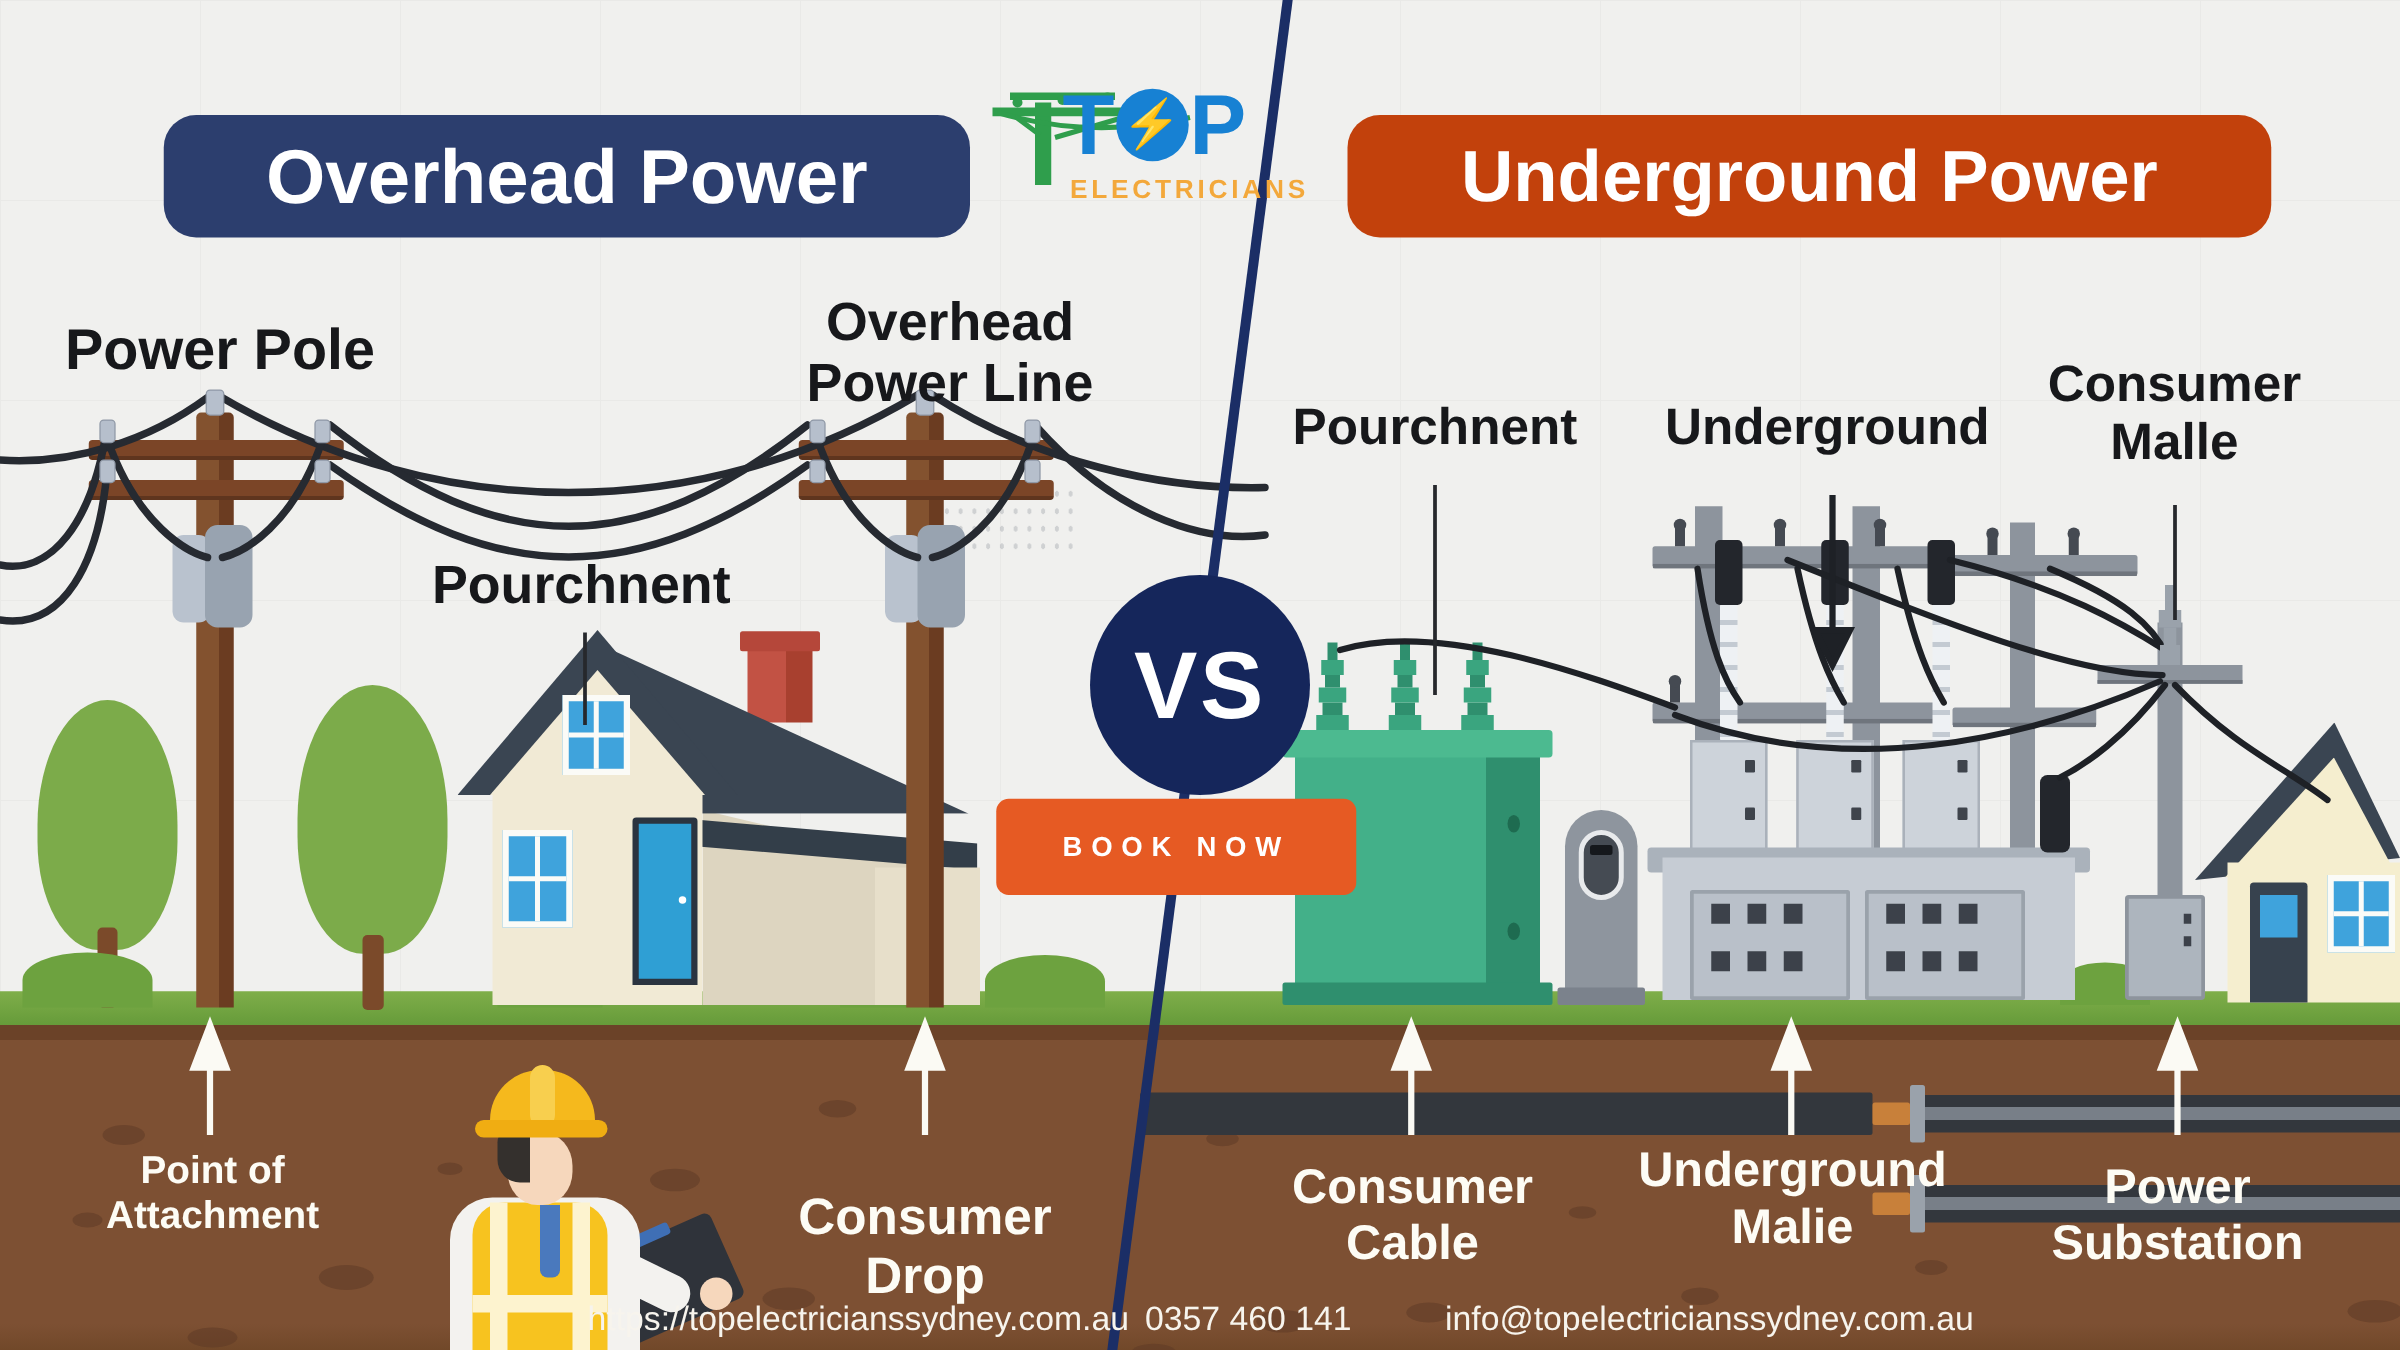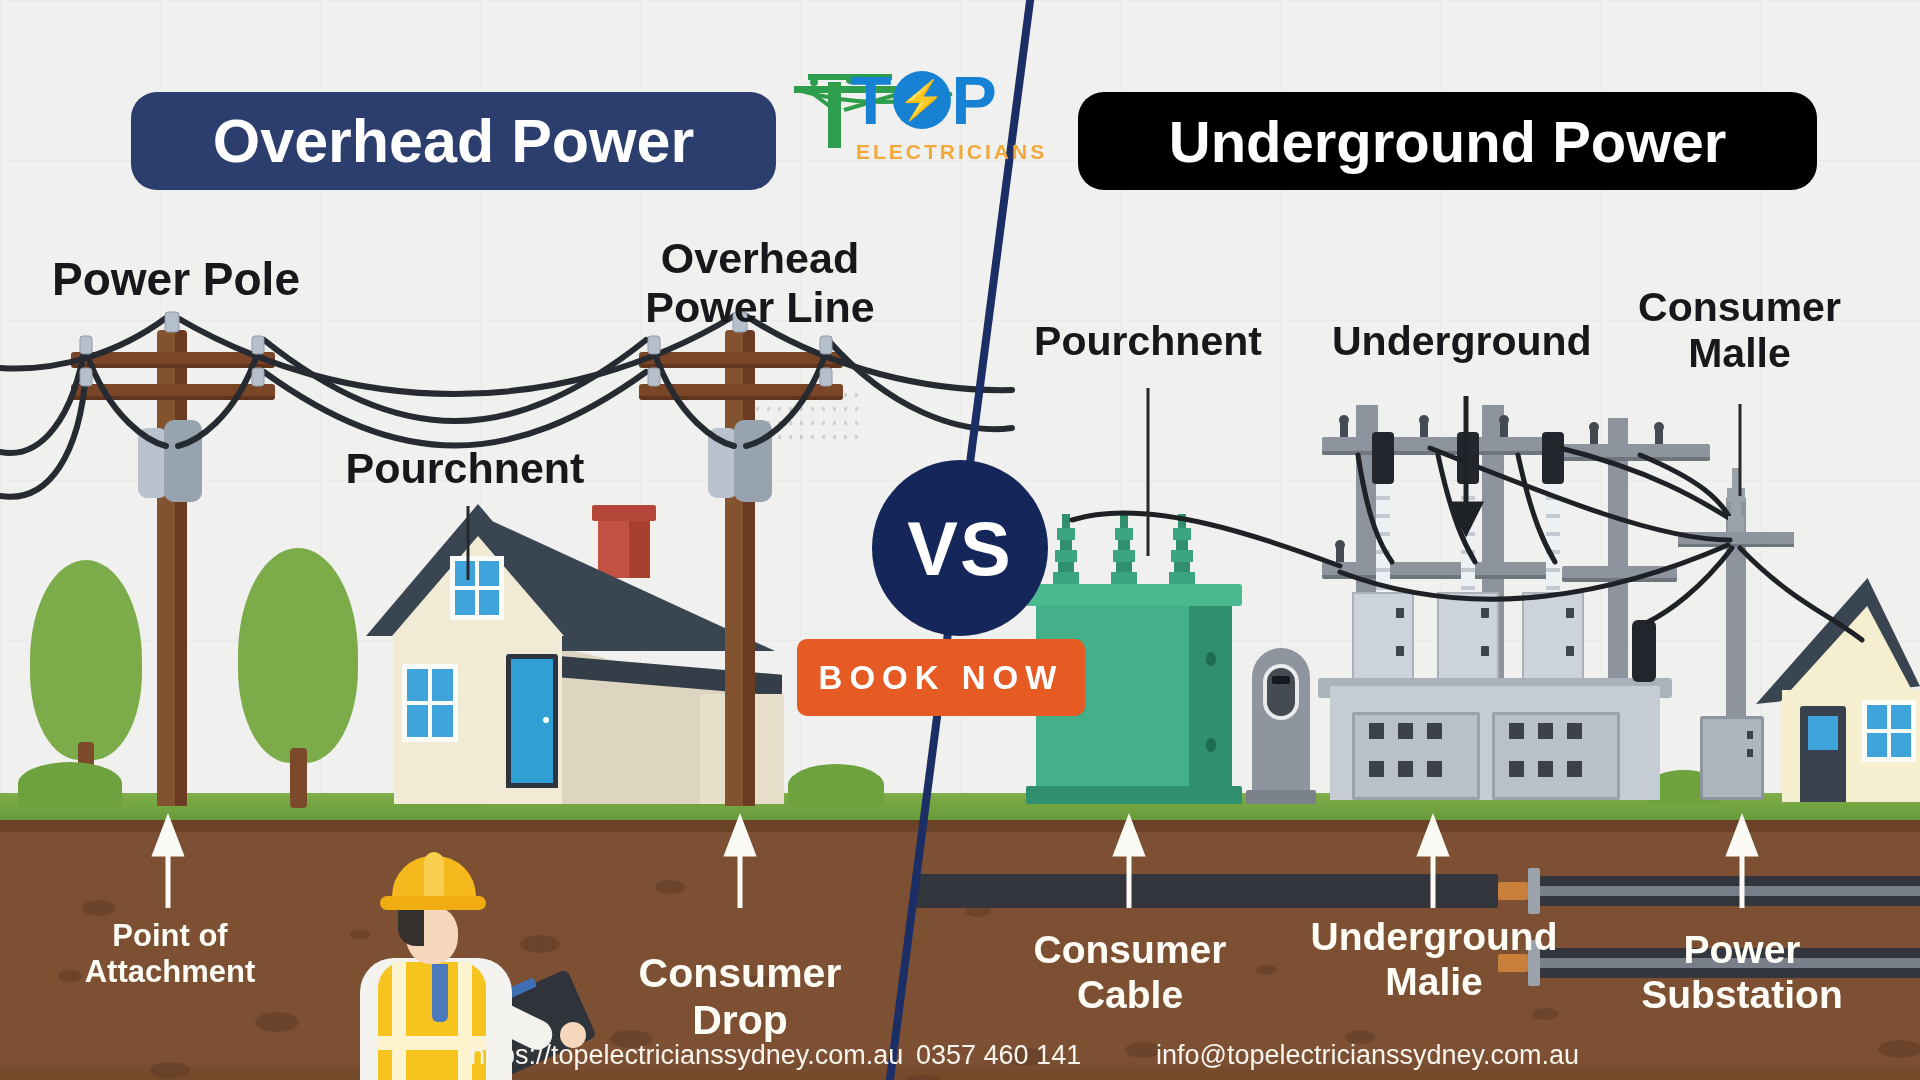--- a/index.html
+++ b/index.html
@@ -166,25 +166,25 @@
   #lbl-power-substation { left:1608px; top:928px; width:268px; font-size:39px; }
 
   
   #divider { left:956px; top:-20px; width:8px; height:1120px; background:#1b2e66;
     transform:rotate(7.4deg); }
   #vs-badge { left:872px; top:460px; width:176px; height:176px; border-radius:50%;
     background:#15265b; color:#ffffff; font-size:76px; font-weight:800;
     display:flex; align-items:center; justify-content:center; letter-spacing:2px; }
   #book-now { left:797px; top:639px; width:288px; height:77px; background:#e65a23;
     border:none; border-radius:10px; color:#ffffff; font-family:"Liberation Sans",sans-serif;
-    font-size:33px; font-weight:700; letter-spacing:7px; cursor:pointer; }
+    font-size:22px; font-weight:700; letter-spacing:7px; cursor:pointer; }
   .title-box { position:absolute; top:92px; height:98px; border-radius:26px;
     color:#ffffff; font-weight:700; display:flex; align-items:center; justify-content:center;text-align:right; }
   #title-left  { left:131px; width:645px; background:#2c3e6e; font-size:61px; }
-  #title-right { left:1078px; width:739px; background:#000000; font-size:58px; }
+  #title-right { left:1078px; width:739px; background:#c2410c; font-size:58px; }
 
   
   #logo { left:790px; top:40px; width:230px; height:132px; }
   #logo-art { position:absolute; left:2px; top:28px; }
   #logo-word { position:absolute; left:60px; top:26px; display:flex; align-items:center; }
   .logo-letter { color:#1781d3; font-size:68px; font-weight:800; line-height:68px; }
   #logo-bolt-circle { width:58px; height:58px; border-radius:50%; background:#1781d3;
     display:flex; align-items:center; justify-content:center; margin:0 1px; }
   #logo-bolt { color:#f7a71b; font-size:38px; line-height:58px; }
   #logo-sub { position:absolute; left:38px; top:100px; width:190px; text-align:center;

